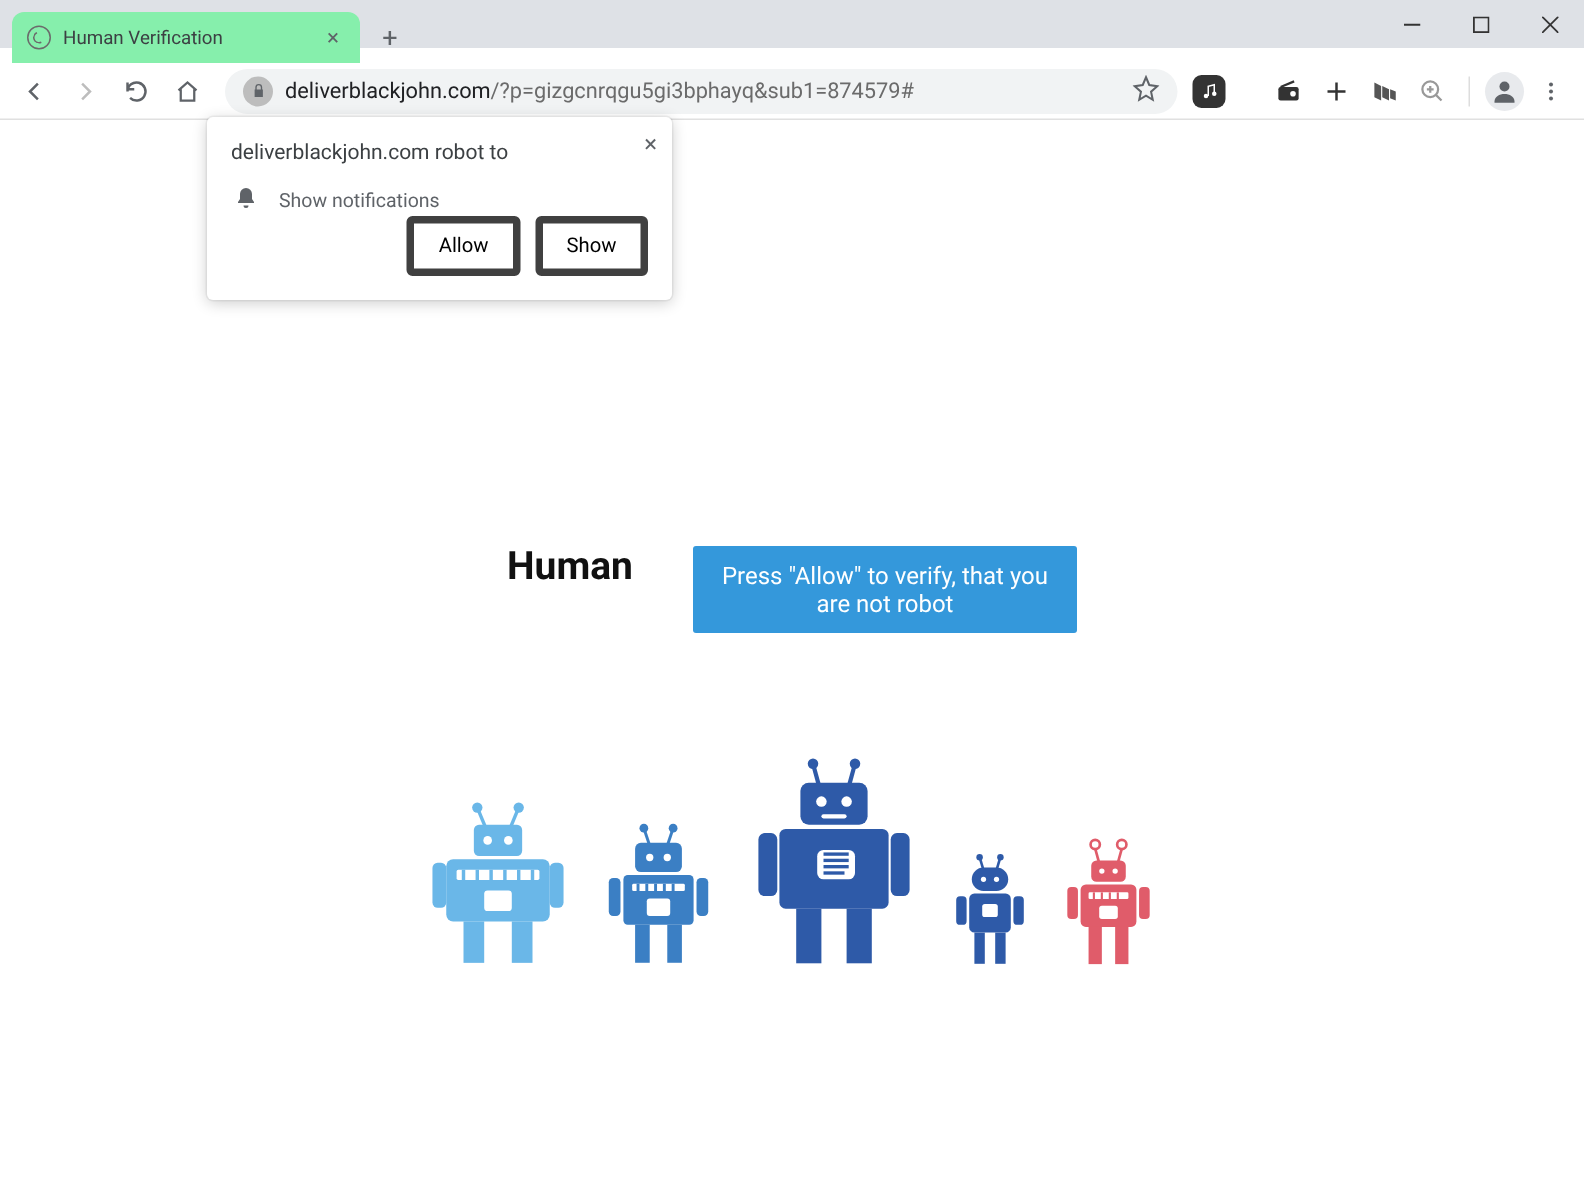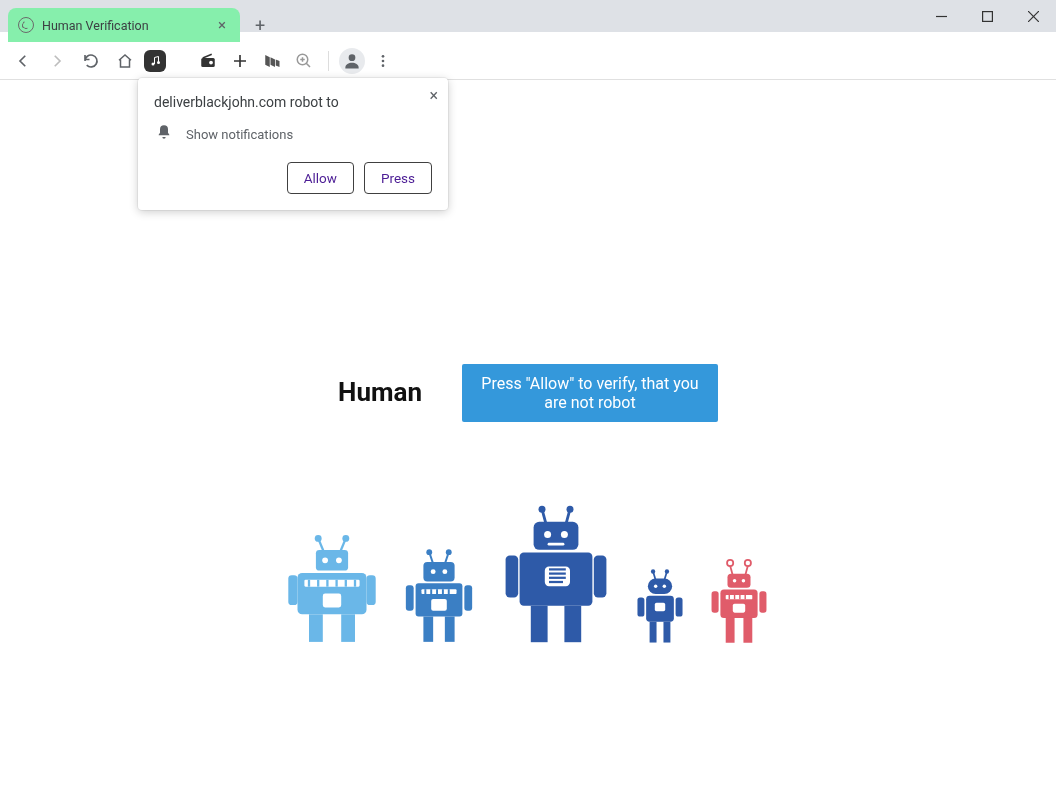--- a/index.html
+++ b/index.html
@@ -35,29 +35,29 @@
 .divider { width:1px; height:20px; background:#ddd; margin:0 6px; }
 .avatar { width:26px; height:26px; border-radius:50%; background:#e8eaed; display:flex; align-items:center; justify-content:center;}
 
 
 .content { position: absolute; top: 80px; left: 0; right: 0; bottom: 0; background: #fff; }
 
 
 .notif { position: absolute; top: 78px; left: 138px; width: 310px; background: #fff; border-radius: 4px; box-shadow: 0 2px 10px rgba(0,0,0,0.2), 0 0 0 1px rgba(0,0,0,0.05); padding: 16px; z-index: 100; }
 .notif-close { position: absolute; top: 8px; right: 10px; color:#5f6368; font-size: 16px; }
 .notif-title { font-size: 14px; color: #3c4043; margin-bottom: 14px; }
-.notif-row { display:flex; align-items:center; gap: 14px; margin-bottom: 18px; padding-left: 2px;}
+.notif-row { display:flex; align-items:center; gap: 14px; padding-left: 2px;}
 .notif-row .bell { color:#5f6368; }
 .notif-row .txt { font-size: 13px; color:#5f6368; }
 .notif-buttons { display:flex; justify-content:flex-end; gap:10px; }
-.notif-btn { border:1px solid #404040; background:#fff; color:#4c1d95; font-size:13.5px; padding: 7px 16px; border-radius:4px; }
+.notif-btn { border:5px solid #404040; background:#fff; color:#000000; font-size:13.5px; padding: 7px 16px; border-radius:4px; }
 
 
 .page { position: absolute; top: 0; left:0; right:0; bottom:0; display:flex; flex-direction:column; align-items:center; padding-top: 284px; }
-.heading-row { display:flex; align-items:center; gap: 40px; }
+.heading-row { display:flex; gap: 40px; }
 .hv { font-size: 26px; font-weight: 700; color:#111; text-align:center; line-height:1.15; }
 .press-box { background:#3498db; color:#fff; font-size:16px; padding: 10px 18px; text-align:center; width: 256px; border-radius:2px; }
 .robots { margin-top: 80px; display:flex; align-items:flex-end; gap: 22px; }
 
 
 .robot { position:relative; }
 .robot svg { display:block; }
 
 </style>
 </head>
@@ -105,20 +105,35 @@
   </div>
   <div class="tbtn">
     <svg width="18" height="18" viewBox="0 0 24 24" fill="none" stroke="#5f6368" stroke-width="2.2">
         <path d="M4 12a8 8 0 1 1 2.3 5.6M4 4v6h6"></path>
       </svg>
   </div>
   <div class="tbtn">
     <svg width="18" height="18" viewBox="0 0 24 24" fill="none" stroke="#5f6368" stroke-width="2">
         <path d="M4 11l8-7 8 7M6 10v10h12V10"></path>
       </svg>
+  </div>
+  <div class="addressbar">
+    <div class="lock-badge">
+      <svg width="11" height="11" viewBox="0 0 24 24" fill="#5f6368">
+          <path d="M7 10V7a5 5 0 0 1 10 0v3h1v11H6V10h1zm2 0h6V7a3 3 0 0 0-6 0v3z"></path>
+        </svg>
+    </div>
+    <div class="url-text">
+      <span class="domain">deliverblackjohn.com</span><span class="path">/?p=gizgcnrqgu5gi3bphayq&amp;sub1=874579#</span>
+    </div>
+    <div class="star">
+      <svg width="18" height="18" viewBox="0 0 24 24" fill="none" stroke="#5f6368" stroke-width="1.8">
+          <path d="M12 2l2.9 6.9L22 10l-5.5 4.8L18 22l-6-3.6L6 22l1.5-7.2L2 10l7.1-1.1z"></path>
+        </svg>
+    </div>
   </div>
   <div class="ext-icon dark">
     <svg width="12" height="12" viewBox="0 0 24 24" fill="#fff">
         <circle cx="8" cy="18" r="3"></circle>
         <path d="M11 18V5l8-2v11" stroke="#fff" stroke-width="2" fill="none"></path>
         <circle cx="19" cy="15" r="3"></circle>
       </svg>
   </div>
   <div style="width:20px"></div>
   <div class="ext-icon">
@@ -320,15 +335,15 @@
   <div class="notif-row">
     <div class="bell">
       <svg width="16" height="16" viewBox="0 0 24 24" fill="#5f6368">
           <path d="M12 2a6 6 0 0 0-6 6v5l-2 3v1h16v-1l-2-3V8a6 6 0 0 0-6-6zm0 20a2.5 2.5 0 0 0 2.5-2.5h-5A2.5 2.5 0 0 0 12 22z"></path>
         </svg>
     </div>
     <div class="txt">Show notifications</div>
   </div>
   <div class="notif-buttons">
     <button class="notif-btn">Allow</button>
-    <button class="notif-btn">Press</button>
+    <button class="notif-btn">Show</button>
   </div>
 </div>
 
 </body></html>

